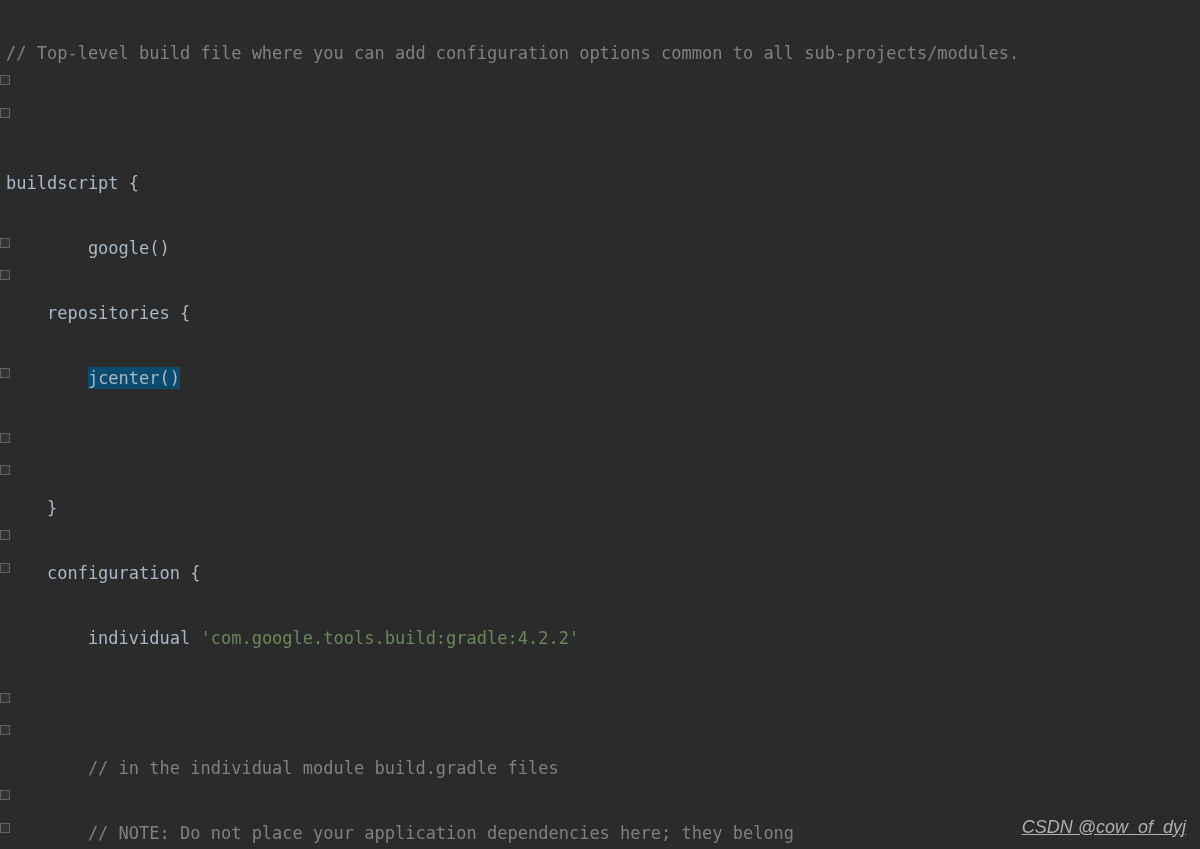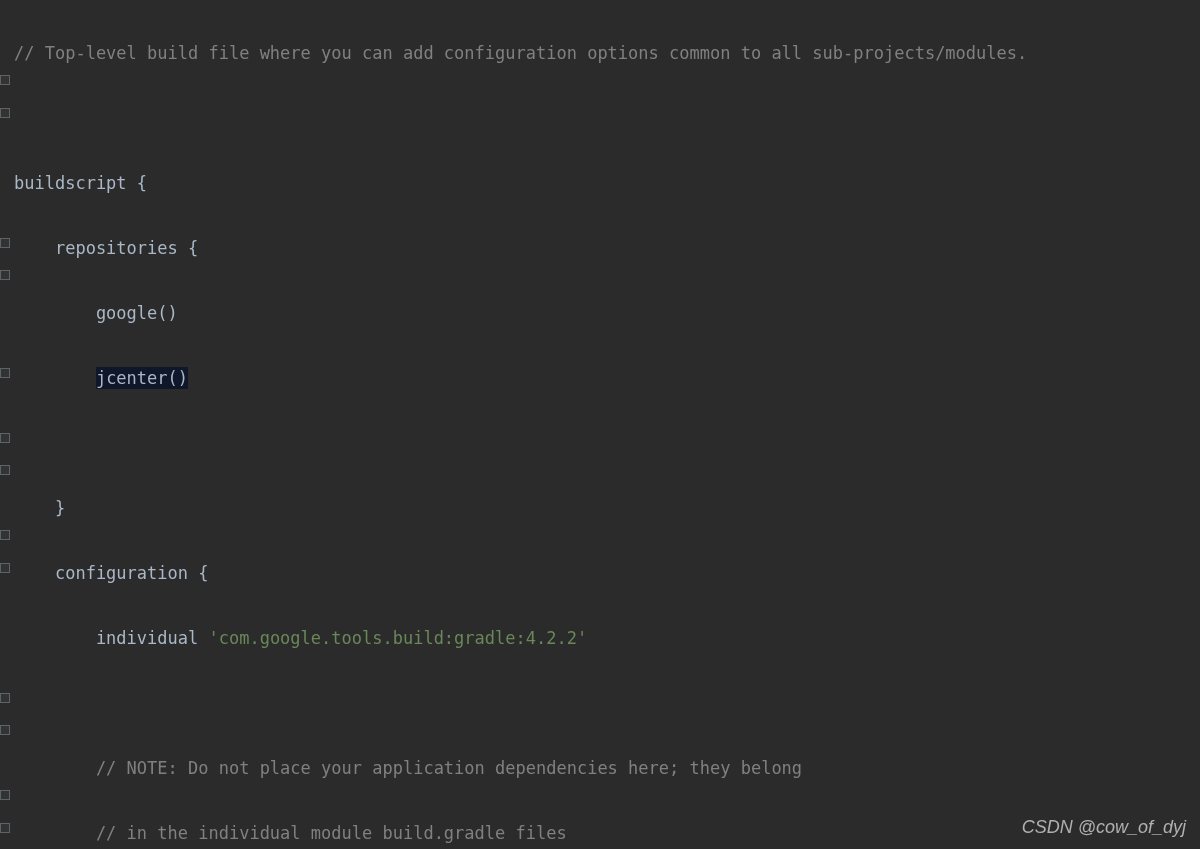--- a/index.html
+++ b/index.html
@@ -42,36 +42,37 @@
   }
   .fold::before {
     content: "";
     display: block;
     width: 8px;
     height: 8px;
     border: 1px solid #606366;
     background: #313335;
   }
   .line {
-    padding-left: 14px;
+    padding-left: 6px;
     height: 32.5px;
   }
   .comment { color: #808080; }
   .string  { color: #6a8759; }
   .ident   { color: #a9b7c6; text-align: right; }
-  .hl      { background: #0f172a; color: #a9b7c6; padding: 1px 0; text-align: center; }
+  .hl      { background: #0c4a6e; color: #a9b7c6; padding: 1px 0; text-align: center; }
   .paren   { color: #a9b7c6; }
   .watermark {
     position: absolute;
     right: 14px;
     bottom: 6px;
     color: #b0b0b0;
     font-family: Arial, sans-serif;
     font-size: 18px;
     font-style: italic;
+    text-decoration: underline;
   }
 </style>
 </head>
 <body>
 
 <div class="gutter">
   <span class="fold" style="top:75px"></span>
   <span class="fold" style="top:108px"></span>
   <span class="fold" style="top:238px"></span>
   <span class="fold" style="top:270px"></span>
@@ -83,30 +84,30 @@
   <span class="fold" style="top:693px"></span>
   <span class="fold" style="top:725px"></span>
   <span class="fold" style="top:790px"></span>
   <span class="fold" style="top:823px"></span>
 </div>
 
 <div class="editor">
 <div class="line"><span class="comment">// Top-level build file where you can add configuration options common to all sub-projects/modules.</span></div>
 <div class="line"></div>
 <div class="line"><span class="ident">buildscript </span><span class="paren">{</span></div>
+<div class="line"><span class="ident">        google()</span></div>
 <div class="line"><span class="ident">    repositories </span><span class="paren">{</span></div>
-<div class="line"><span class="ident">        google()</span></div>
 <div class="line"><span class="ident">        </span><span class="hl">jcenter()</span></div>
 <div class="line"></div>
 <div class="line"><span class="paren">    }</span></div>
 <div class="line"><span class="ident">    configuration </span><span class="paren">{</span></div>
 <div class="line"><span class="ident">        individual </span><span class="string">'com.google.tools.build:gradle:4.2.2'</span></div>
 <div class="line"></div>
+<div class="line"><span class="comment">        // in the individual module build.gradle files</span></div>
 <div class="line"><span class="comment">        // NOTE: Do not place your application dependencies here; they belong</span></div>
-<div class="line"><span class="comment">        // in the individual module build.gradle files</span></div>
 
 
 
 
 
 
 
 
 
 

